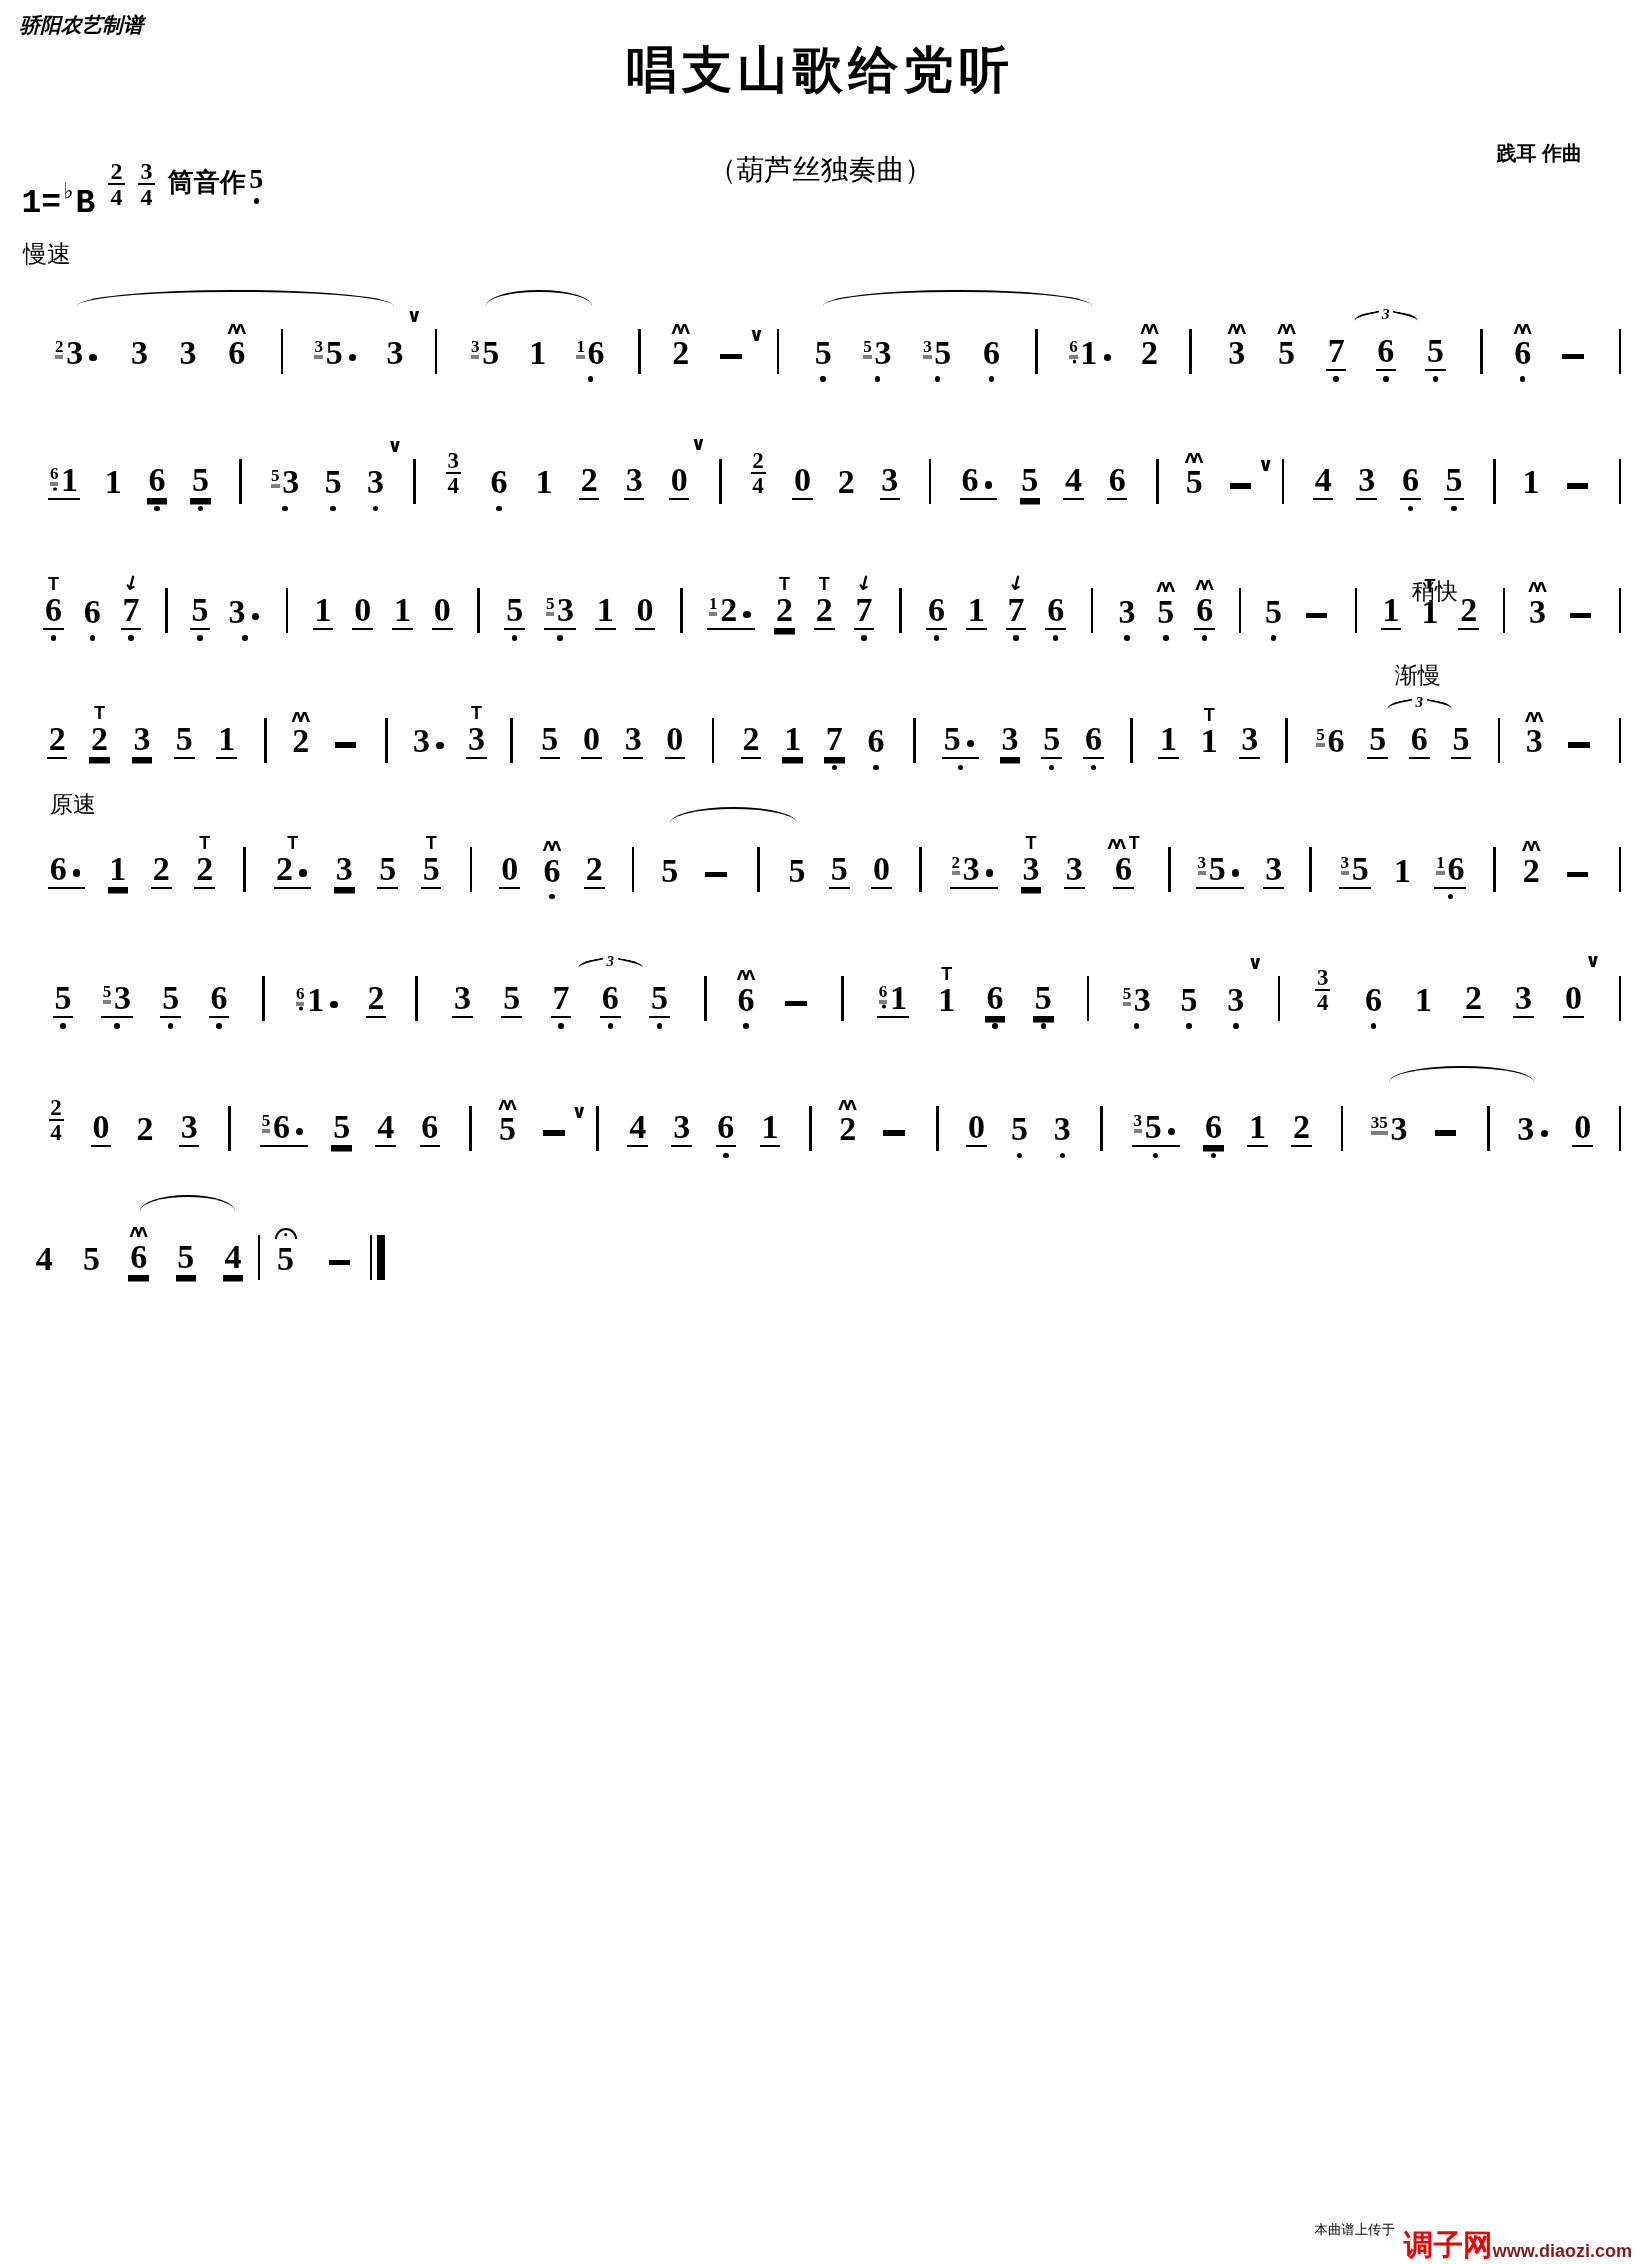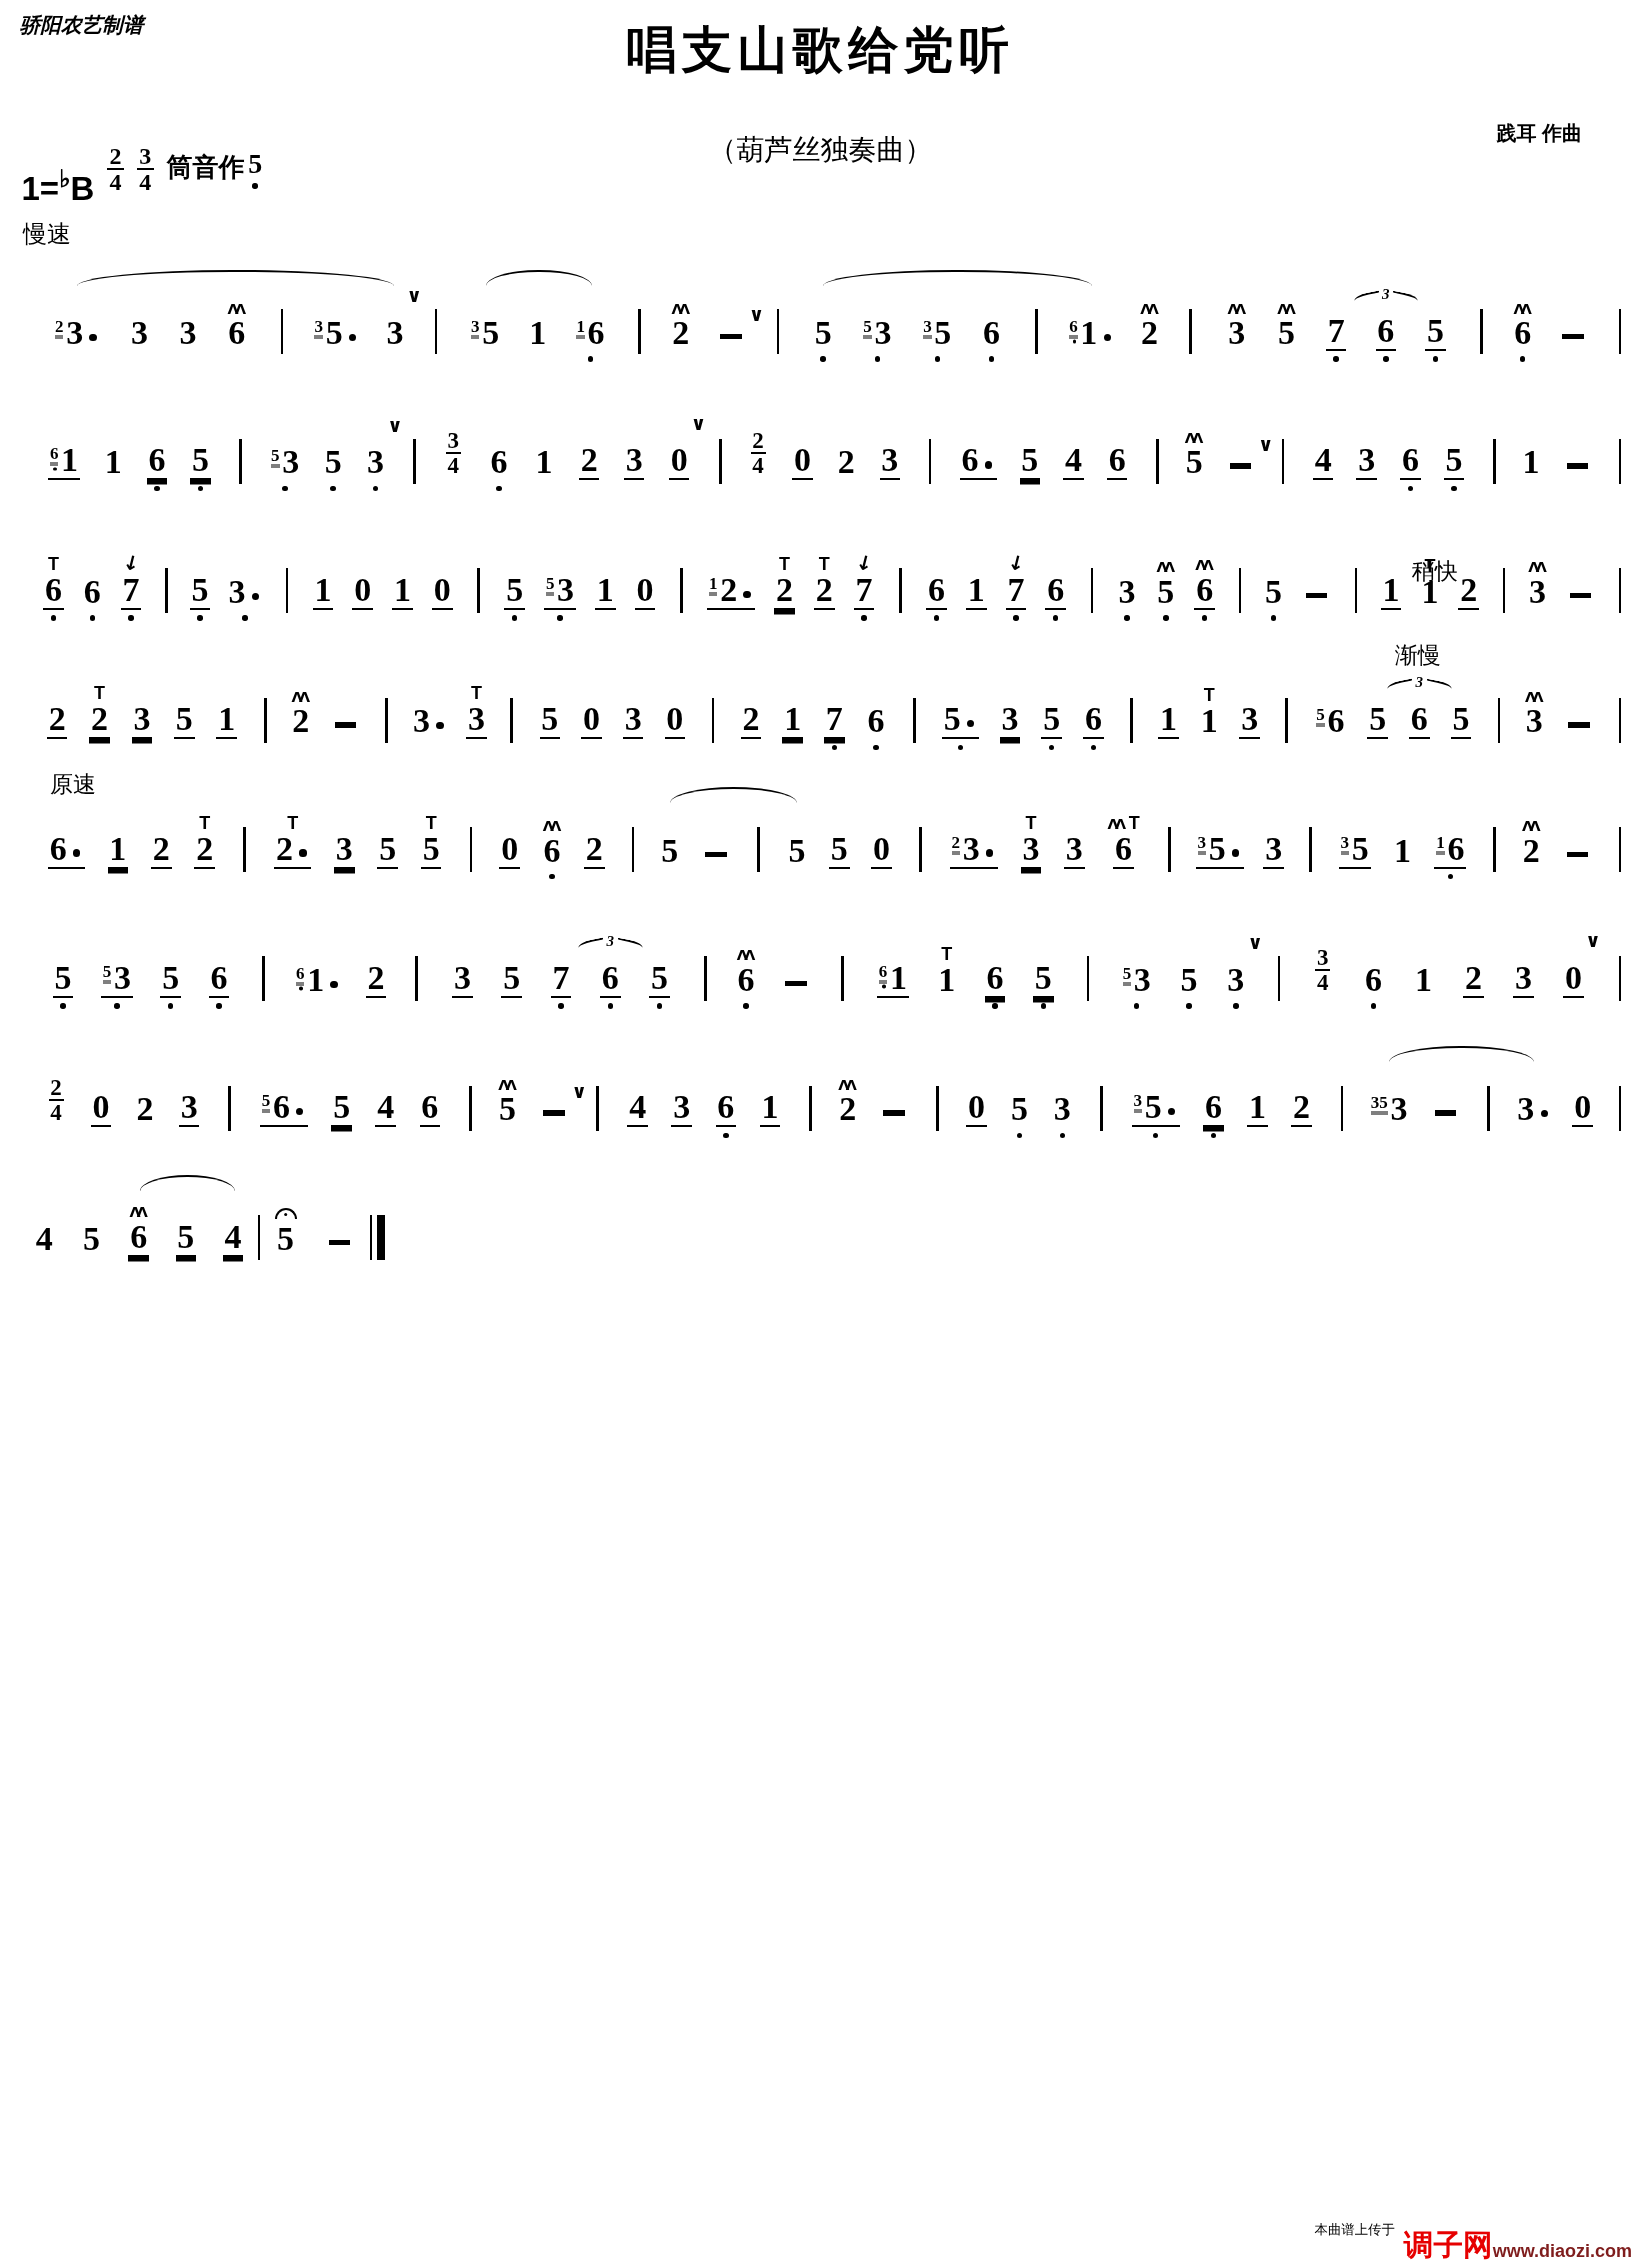--- a/index.html
+++ b/index.html
@@ -2,24 +2,24 @@
 <html style="font-size:14.3px"><head>
 <meta charset="utf-8">
 <style>
   html,body{margin:0;padding:0;}
   body{
     width:1641px;height:2264px;background:#ffffff;position:relative;
     font-family:"Liberation Sans",sans-serif;color:#000;overflow:hidden;
   }
   
   .wm{position:absolute;left:19.7px;top:10.7px;font-style:italic;font-size:20.6px;font-weight:bold;}
-  .title{ text-align:center;padding-top:17px;font-size:50px;font-weight:900;letter-spacing:5.4px;}
+  .title{ text-align:center;padding-top:37px;font-size:50px;font-weight:900;letter-spacing:5.4px;}
   .keyrow{position:relative;height:77px;margin-top:34px;}
   .keysig{position:absolute;left:21.5px;top:9px;display:flex;align-items:center;gap:12.5px;}
-  .tonic{font-family:Liberation Sans, sans-serif;font-weight:bold;font-size:33px;line-height:47px;margin-top:28px;}
+  .tonic{font-family:Liberation Mono, monospace;font-weight:bold;font-size:33px;line-height:36px;margin-top:28px;}
   .tonic sup{font-size:24px;vertical-align:12.5px;}
   .hts{display:inline-flex;flex-direction:column;align-items:center;
        font-family:"Liberation Serif",serif;font-weight:bold;font-size:24px;line-height:24px;}
   .hts .n{border-bottom:2.7px solid #000;padding:0 2.7px;}
   .fingering{font-size:26px;font-weight:bold;display:flex;align-items:flex-start;}
   .kf5{display:inline-flex;flex-direction:column;align-items:center;margin-left:3.6px;
        font-family:"Liberation Serif",serif;font-weight:bold;font-size:28px;line-height:28px;}
   .subtitle{position:absolute;left:50%;top:12.5px;transform:translateX(-50%);font-size:28px;}
   .composer{position:absolute;right:59px;top:2px;font-size:20px;font-weight:bold;}
   .tempo{margin:23px 0 9px 23px;font-size:24px;}

